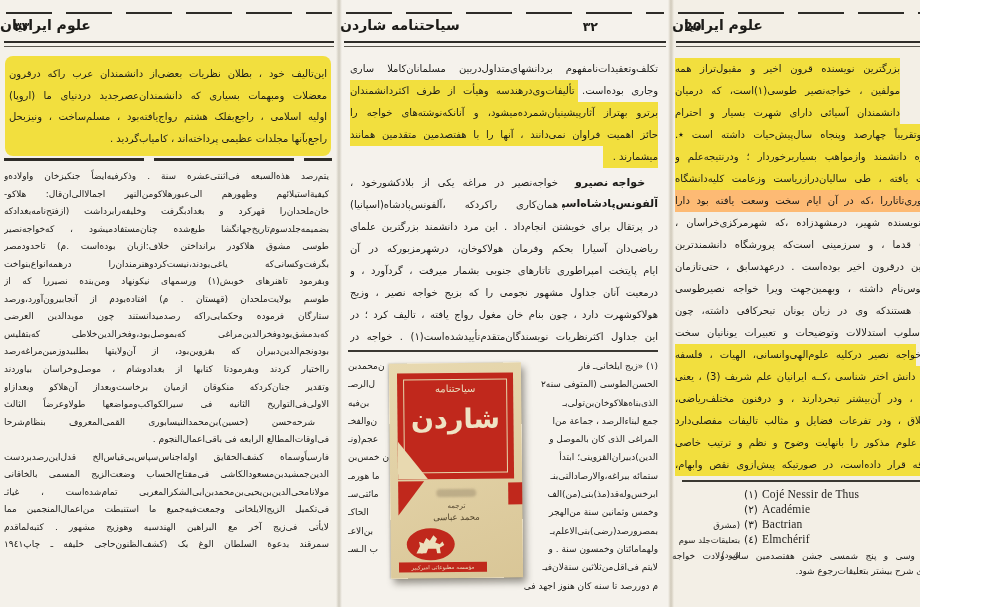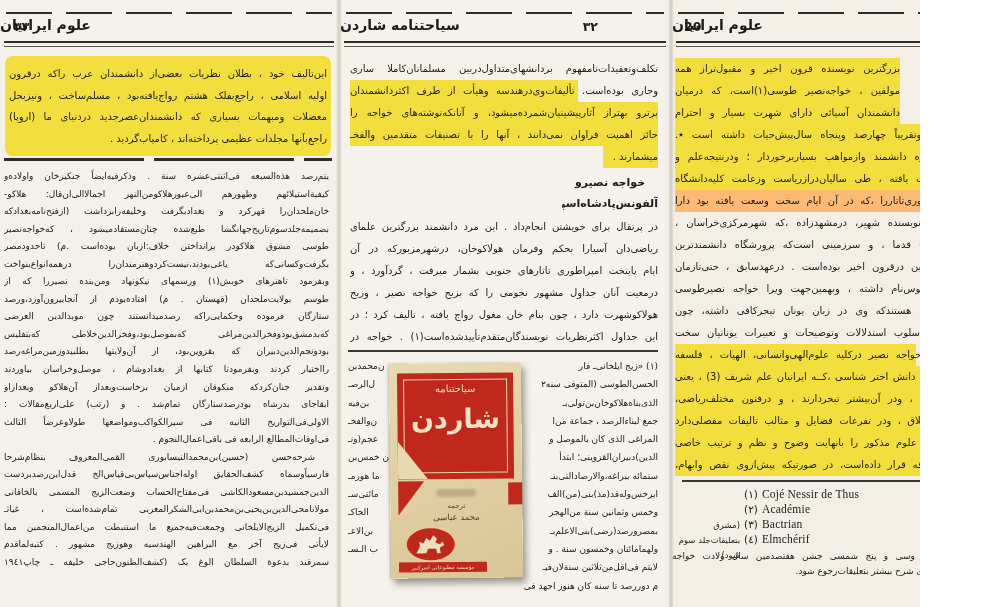--- a/index.html
+++ b/index.html
@@ -99,43 +99,42 @@
       <div class="dash"></div>
       <div class="hrow">
         <span class="pnum" style="left:14px">۳۳</span>
         <span class="ptitle">علوم ایرانیان</span>
       </div>
       <div class="r2a"></div>
       <div class="r2b"></div>
     </div>
     <div class="lp-para body">
         <div class="tline">این‌تالیف خود ، بطلان نظریات بعضی‌از دانشمندان عرب راکه درقرون</div>
+        <div class="tline">معضلات ومبهمات بسیاری که دانشمندان‌عصرجدید دردنیای ما (اروپا)</div>
         <div class="tline">اولیه اسلامی ، راجع‌بفلک هشتم رواج‌یافته‌بود ، مسلم‌ساخت ، ونیزبحل</div>
-        <div class="tline">معضلات ومبهمات بسیاری که دانشمندان‌عصرجدید دردنیای ما (اروپا)</div>
         <div class="tline last">راجع‌بآنها مجلدات عظیمی پرداخته‌اند ، کامیاب‌گردید .</div>
       </div>
     <div class="divider lp-rule"></div>
     <div class="lp-small small">
         <div class="tline">یتم‌رصد هذه‌السبعه فی‌اثنتی‌عشره سنة . وذکرفیه‌ایضاً جنکیزخان واولاده‌و</div>
         <div class="tline">کیفیة‌استیلائهم وظهورهم الی‌عبورهلاکومن‌النهر اجمالاالی‌ان‌قال: هلاکو-</div>
         <div class="tline">خان‌ملحدان‌را قهرکرد و بغدادبگرفت وخلیفه‌رابرداشت (ازفتح‌نامه‌بغدادکه</div>
         <div class="tline">بضمیمه‌جلدسوم‌تاریخ‌جهانگشا طبع‌شده چنان‌مستفادمیشود ، که‌خواجه‌نصیر</div>
         <div class="tline">طوسی مشوق هلاکودر برانداختن خلاف:ازبان بوده‌است .م) تاحدودمصر</div>
         <div class="tline">بگرفت‌وکسانی‌که یاغی‌بودند،نیست‌کردوهنرمندان‌را درهمه‌انواع‌بنواخت</div>
         <div class="tline">وبفرمود تاهنرهای خوبش(۱) ورسمهای نیکونهاد ومن‌بنده نصیررا که از</div>
         <div class="tline">طوسم بولایت‌ملحدان (قهستان . م) افتاده‌بودم از آنجابیرون‌آورد،ورصد</div>
         <div class="tline">ستارگان فرموده وحکمایی‌راکه رصدمیدانستند چون موبدالدین العرضی</div>
         <div class="tline">که‌بدمشق‌بودوفخرالدین‌مراغی که‌بموصل‌بود،وفخرالدین‌خلاطی که‌بتفلیس</div>
         <div class="tline">بودونجم‌الدین‌دبیران که بقزوین‌بود، از آن‌ولایتها بطلبیدوزمین‌مراغه‌رصد</div>
         <div class="tline">رااختیار کردند وبفرمودتا کتابها از بغدادوشام ، موصل‌وخراسان بیاوردند</div>
         <div class="tline">وتقدیر جنان‌کردکه منکوقان ازمیان برخاست‌وبعداز آن‌هلاکو وبعدازاو</div>
-        <div class="tline">ابقاجای بدرشاه بودرصدستارگان تمام‌شد . و (رتب) علی‌اربع‌مقالات :</div>
         <div class="tline">الاولی‌فی‌التواریخ الثانیه فی سیرالکواکب‌ومواضعها طولاوعرضاً الثالث</div>
+        <div class="tline indent">شرحه‌حسن (حسین)بن‌محمدالنیسابوری القمی‌المعروف بنظام‌شرحا</div>
         <div class="tline last">فی‌اوقات‌المطالع الرابعه فی باقی‌اعمال‌النجوم .</div>
-        <div class="tline indent">شرحه‌حسن (حسین)بن‌محمدالنیسابوری القمی‌المعروف بنظام‌شرحا</div>
         <div class="tline">فارسیاًوسماه کشف‌الحقایق اوله‌اجناس‌سپاس‌بی‌قیاس‌الخ قدل‌این‌رصدبردست</div>
         <div class="tline">الدین‌جمشیدبن‌مسعودالکاشی فی‌مفتاح‌الحساب وضعت‌الزیج المسمی بالخاقانی</div>
         <div class="tline">مولانامحی‌الدین‌بن‌یحیی‌بن‌محمدبن‌ابی‌الشکرالمغربی تمام‌شده‌است ، غیاثـ</div>
         <div class="tline">فی‌تکمیل الزیج‌الایلخانی وجمعت‌فیه‌جمیع ما استنبطت من‌اعمال‌المنجمین مما</div>
         <div class="tline">لایأتی فی‌زیج آخر مع البراهین الهندسیه وهوزیج مشهور . کتبه‌لماقدم</div>
         <div class="tline">سمرقند بدعوة السلطان الوغ بک (کشف‌الظنون‌حاجی خلیفه ـ چاپ۱۹٤۱</div>
       </div>
   </section>
 
   <section class="page page-mid">
@@ -145,26 +144,30 @@
         <span class="pnum" style="right:72px">۳۲</span>
         <span class="ptitle">سیاحتنامه شاردن</span>
       </div>
       <div class="r2a"></div>
       <div class="r2b"></div>
     </div>
     <div class="mp-para body">
         <div class="tline">تکلف‌وتعقیدات‌نامفهوم بردانشهای‌متداول‌دربین مسلمانان‌کاملا ساری</div>
         <div class="tline" style="background: linear-gradient(to right, rgb(242, 223, 62) 74%, transparent 74%);">وجاری بوده‌است. تألیفات‌وی‌درهندسه وهیأت از طرف اکثردانشمندان</div>
         <div class="tline" style="background: rgb(242, 223, 62);">برترو بهتراز آثارپیشینیان‌شمرده‌میشود، و آنانکه‌نوشته‌های خواجه را</div>
-        <div class="tline" style="background: rgb(242, 223, 62);">حائز اهمیت فراوان نمی‌دانند ، آنها را با تصنیفات متقدمین والفخـ</div>
+        <div class="tline" style="background: rgb(242, 223, 62);">حائز اهمیت فراوان نمی‌دانند ، آنها را با هفتصدمین متقدمین همانند</div>
         <div class="tline last" style="background: linear-gradient(to left, rgb(242, 223, 62) 18%, transparent 18%);">میشمارند .</div>
       </div>
     <div class="mp-head">
         <div class="tline">خواجه نصیرو</div>
         <div class="tline">آلفونس‌پادشاه‌اسپانیا</div>
+      </div>
+    <div class="mp-narrow body">
+        <div class="tline">خواجه‌نصیر در مراغه یکی از بلادکشورخود ،</div>
+        <div class="tline">همان‌کاری راکردکه ،آلفونس‌پادشاه(اسپانیا)</div>
       </div>
     <div class="mp-full body">
         <div class="tline">در پرتقال برای خویشتن انجام‌داد . این مرد دانشمند بزرگترین علمای</div>
         <div class="tline">ریاضی‌دان آسیارا بحکم وفرمان هولاکوخان، درشهرمزبورکه در آن</div>
         <div class="tline">ایام پایتخت امپراطوری تاتارهای جنوبی بشمار میرفت ، گردآورد ، و</div>
         <div class="tline">درمعیت آنان جداول مشهور نجومی را که بزیج خواجه نصیر ، وزیج</div>
         <div class="tline">هولاکوشهرت دارد ، چون بنام خان مغول رواج یافته ، تالیف کرد ؛ در</div>
         <div class="tline">این جداول اکثرنظریات نویسندگان‌متقدم‌تأییدشده‌است(۱) . خواجه در</div>
       </div>
     <div class="divider mp-rule"></div>

